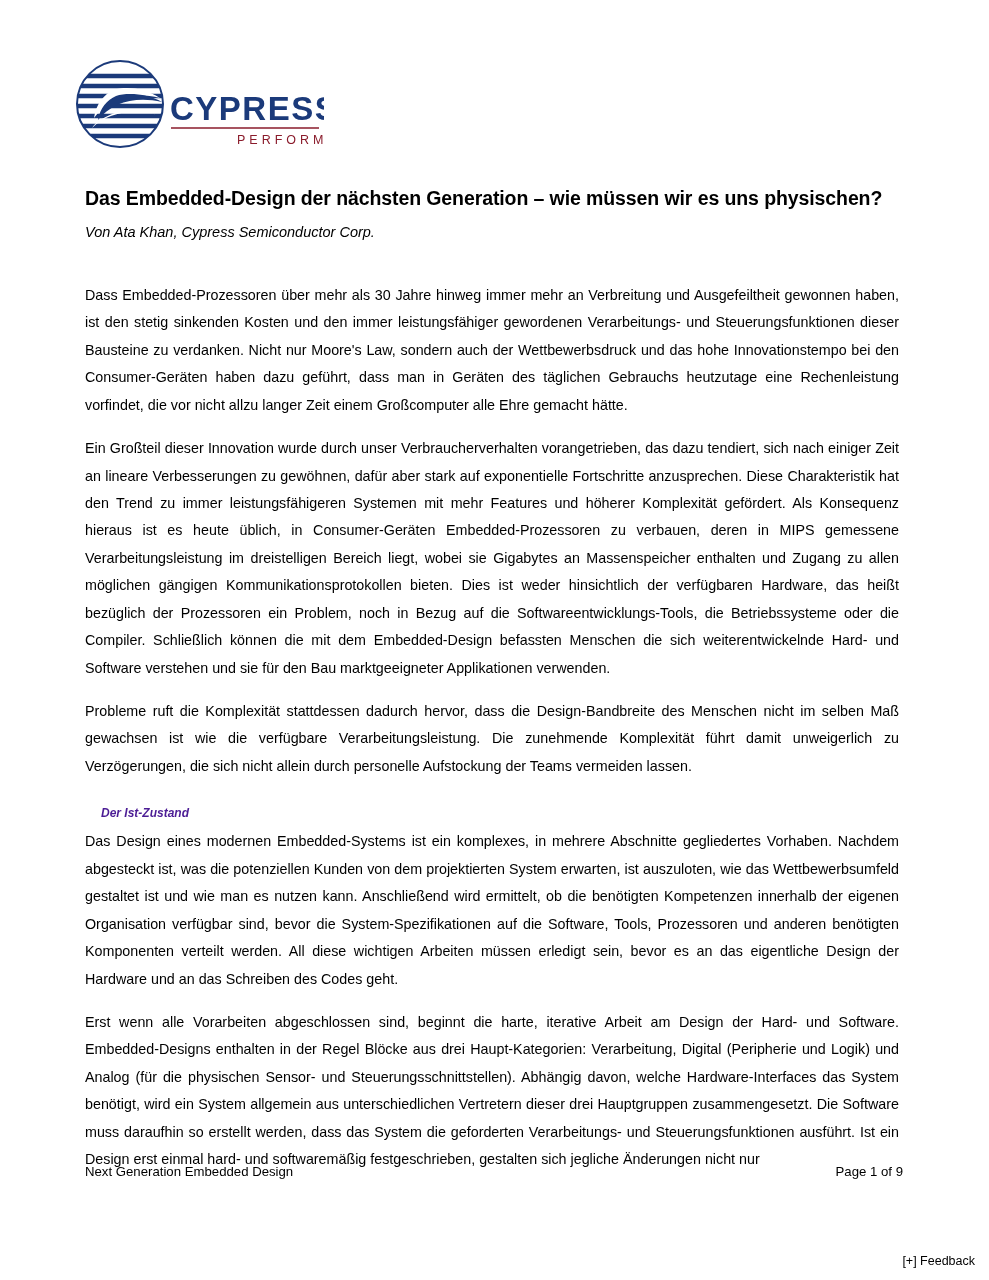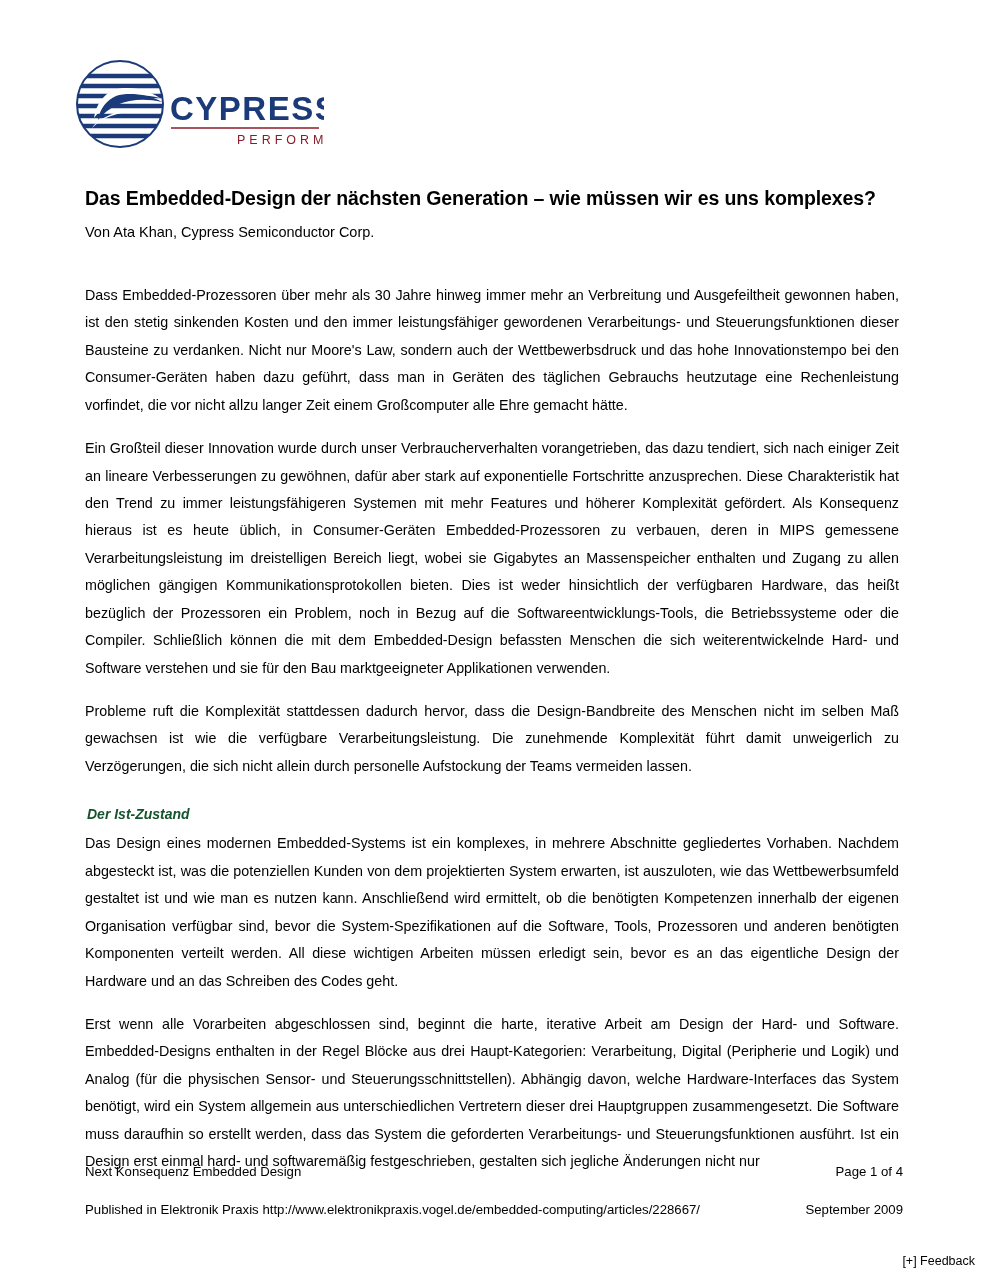--- a/index.html
+++ b/index.html
@@ -39,38 +39,39 @@
 
   h1.doc-title {
     font-size: 19.5px;
     font-weight: bold;
     line-height: 1.33;
     margin: 0 0 12px 0;
     letter-spacing: -0.1px;
     color: #000;
   }
   .byline {
+    font-style: italic;
     font-size: 14.5px;
     margin: 2px 0 42px 0;
     color: #000;
   }
   p.body-par {
     font-size: 14.3px;
     line-height: 1.92;
     text-align: justify;
     margin: 0 4px 16px 0;
     color: #000;
     hyphens: none;
   }
   h2.section-head {
-    font-size: 14px;
+    font-size: 12px;
     font-style: italic;
     font-weight: bold;
-    margin: 26px 0 8px 2px;
-    color: #14532d;
+    margin: 26px 0 8px 16px;
+    color: #4c1d95;
   }
 
   .footer {
     position: absolute;
     left: 85px;
     top: 1164px;
     width: 818px;
     font-size: 13.2px;
     color: #000;
   }
@@ -119,38 +120,34 @@
         <path d="M18 70 C30 58 50 52 70 54 C78 55 84 57 90 60 C74 52 52 50 38 56 C29 60 22 64 18 70 Z" fill="#ffffff"></path>
       </g>
       <circle cx="46" cy="46" r="43" fill="none" stroke="#1b3a7a" stroke-width="2"></circle>
       <text x="96" y="62" font-family="Liberation Sans, sans-serif" font-size="33" font-weight="bold" letter-spacing="1.5" fill="#1b3a7a">CYPRESS</text>
       <line x1="97" y1="70" x2="245" y2="70" stroke="#8a1b2b" stroke-width="1.3"></line>
       <text x="163" y="86" font-family="Liberation Sans, sans-serif" font-size="12.5" letter-spacing="4" fill="#8a1b2b">PERFORM</text>
     </svg>
   </div>
 
   <div class="content">
-    <h1 class="doc-title">Das Embedded-Design der nächsten Generation – wie müssen wir es uns komplexes?</h1>
+    <h1 class="doc-title">Das Embedded-Design der nächsten Generation – wie müssen wir es uns physischen?</h1>
     <div class="byline">Von Ata Khan, Cypress Semiconductor Corp.</div>
 
     <p class="body-par">Dass Embedded-Prozessoren über mehr als 30 Jahre hinweg immer mehr an Verbreitung und Ausgefeiltheit gewonnen haben, ist den stetig sinkenden Kosten und den immer leistungsfähiger gewordenen Verarbeitungs- und Steuerungsfunktionen dieser Bausteine zu verdanken. Nicht nur Moore's Law, sondern auch der Wettbewerbsdruck und das hohe Innovationstempo bei den Consumer-Geräten haben dazu geführt, dass man in Geräten des täglichen Gebrauchs heutzutage eine Rechenleistung vorfindet, die vor nicht allzu langer Zeit einem Großcomputer alle Ehre gemacht hätte.</p>
     <p class="body-par">Ein Großteil dieser Innovation wurde durch unser Verbraucherverhalten vorangetrieben, das dazu tendiert, sich nach einiger Zeit an lineare Verbesserungen zu gewöhnen, dafür aber stark auf exponentielle Fortschritte anzusprechen. Diese Charakteristik hat den Trend zu immer leistungsfähigeren Systemen mit mehr Features und höherer Komplexität gefördert. Als Konsequenz hieraus ist es heute üblich, in Consumer-Geräten Embedded-Prozessoren zu verbauen, deren in MIPS gemessene Verarbeitungsleistung im dreistelligen Bereich liegt, wobei sie Gigabytes an Massenspeicher enthalten und Zugang zu allen möglichen gängigen Kommunikationsprotokollen bieten. Dies ist weder hinsichtlich der verfügbaren Hardware, das heißt bezüglich der Prozessoren ein Problem, noch in Bezug auf die Softwareentwicklungs-Tools, die Betriebssysteme oder die Compiler. Schließlich können die mit dem Embedded-Design befassten Menschen die sich weiterentwickelnde Hard- und Software verstehen und sie für den Bau marktgeeigneter Applikationen verwenden.</p>
     <p class="body-par">Probleme ruft die Komplexität stattdessen dadurch hervor, dass die Design-Bandbreite des Menschen nicht im selben Maß gewachsen ist wie die verfügbare Verarbeitungsleistung. Die zunehmende Komplexität führt damit unweigerlich zu Verzögerungen, die sich nicht allein durch personelle Aufstockung der Teams vermeiden lassen.</p>
 
     <h2 class="section-head">Der Ist-Zustand</h2>
     <p class="body-par">Das Design eines modernen Embedded-Systems ist ein komplexes, in mehrere Abschnitte gegliedertes Vorhaben. Nachdem abgesteckt ist, was die potenziellen Kunden von dem projektierten System erwarten, ist auszuloten, wie das Wettbewerbsumfeld gestaltet ist und wie man es nutzen kann. Anschließend wird ermittelt, ob die benötigten Kompetenzen innerhalb der eigenen Organisation verfügbar sind, bevor die System-Spezifikationen auf die Software, Tools, Prozessoren und anderen benötigten Komponenten verteilt werden. All diese wichtigen Arbeiten müssen erledigt sein, bevor es an das eigentliche Design der Hardware und an das Schreiben des Codes geht.</p>
     <p class="body-par">Erst wenn alle Vorarbeiten abgeschlossen sind, beginnt die harte, iterative Arbeit am Design der Hard- und Software. Embedded-Designs enthalten in der Regel Blöcke aus drei Haupt-Kategorien: Verarbeitung, Digital (Peripherie und Logik) und Analog (für die physischen Sensor- und Steuerungsschnittstellen). Abhängig davon, welche Hardware-Interfaces das System benötigt, wird ein System allgemein aus unterschiedlichen Vertretern dieser drei Hauptgruppen zusammengesetzt. Die Software muss daraufhin so erstellt werden, dass das System die geforderten Verarbeitungs- und Steuerungsfunktionen ausführt. Ist ein Design erst einmal hard- und softwaremäßig festgeschrieben, gestalten sich jegliche Änderungen nicht nur</p>
   </div>
 
   <div class="footer">
     <div class="footer-row">
-      <span class="footer-left">Next Konsequenz Embedded Design</span>
-      <span class="footer-right">Page 1 of 4</span>
-    </div>
-    <div class="footer-row">
-      <span class="footer-left">Published in Elektronik Praxis http://www.elektronikpraxis.vogel.de/embedded-computing/articles/228667/</span>
-      <span class="footer-right">September 2009</span>
+      <span class="footer-left">Next Generation Embedded Design</span>
+      <span class="footer-right">Page 1 of 9</span>
     </div>
   </div>
 
   <div class="feedback">[+] Feedback</div>
 
 </div>
 
 </body></html>

